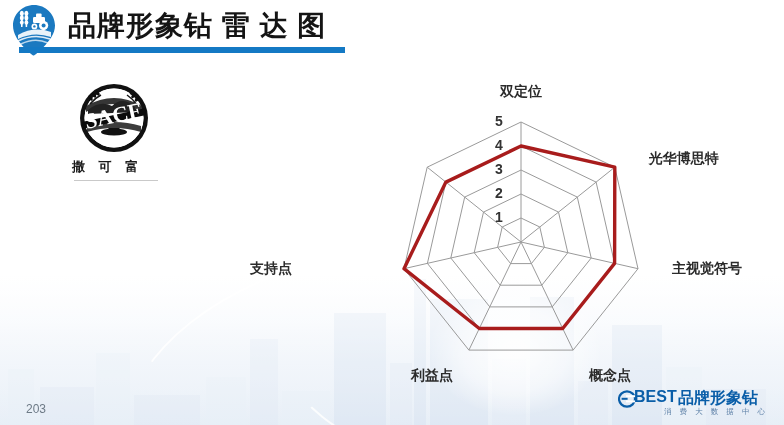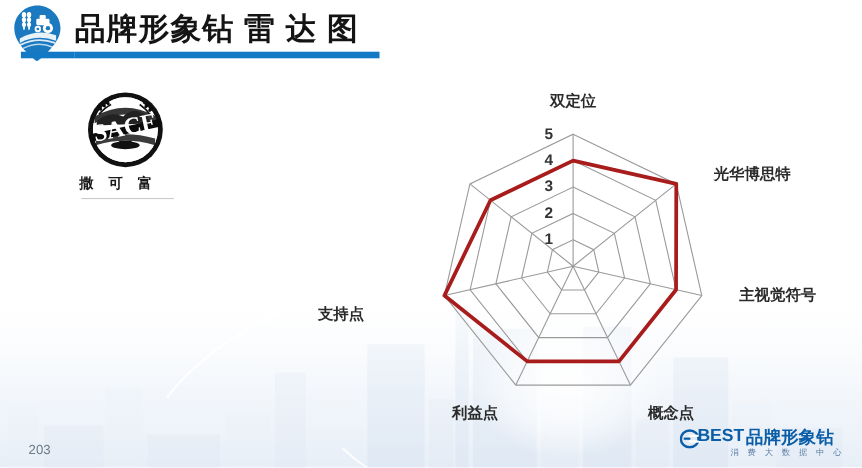--- a/index.html
+++ b/index.html
@@ -168,21 +168,21 @@
           <line x1="175" y1="170" x2="81.2" y2="95.2" stroke="#9a9a9a" stroke-width="1"></line>
         </g>
       <polygon id="radar-series" fill="none" stroke="#a81c1c" stroke-width="3.4" stroke-linejoin="round" points="175.0,74.0 268.8,95.2 268.6,191.4 216.7,256.5 133.3,256.5 58.0,196.7 99.9,110.1"></polygon>
     </svg>
 
     <div class="axis-label" id="al-0" style="top: 11px; left: 75px; width: 200px; text-align: center;">双定位</div>
     <div class="axis-label" id="al-1" style="top: 78.1812px; left: 302.82px;">光华博思特</div>
     <div class="axis-label" id="al-2" style="top: 187.703px; left: 325.991px;">主视觉符号</div>
     <div class="axis-label" id="al-3" style="top: 295.116px; left: 243.066px;">概念点</div>
     <div class="axis-label" id="al-4" style="top: 295.116px; left: -13.066px; width: 120px; text-align: right;">利益点</div>
-    <div class="axis-label" id="al-5" style="top: 187.703px; left: -95.9913px; width: 120px; text-align: center; margin-top: 17px;">支持点</div>
+    <div class="axis-label" id="al-5" style="top: 187.703px; left: -95.9913px; width: 120px; text-align: left;">支持点</div>
 
     <div class="scale-label" id="sl-0" style="left: 149px; top: 137px;">1</div>
     <div class="scale-label" id="sl-1" style="left: 149px; top: 113px;">2</div>
     <div class="scale-label" id="sl-2" style="left: 149px; top: 89px;">3</div>
     <div class="scale-label" id="sl-3" style="left: 149px; top: 65px;">4</div>
     <div class="scale-label" id="sl-4" style="left: 149px; top: 41px;">5</div>
   </div>
 
   <div class="page-num">203</div>
   <div class="foot-logo">

